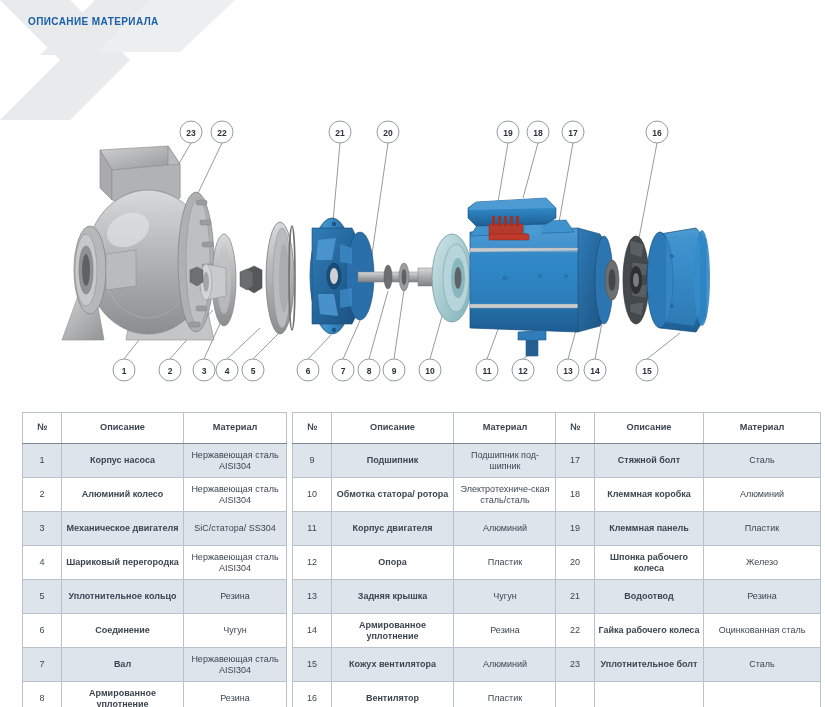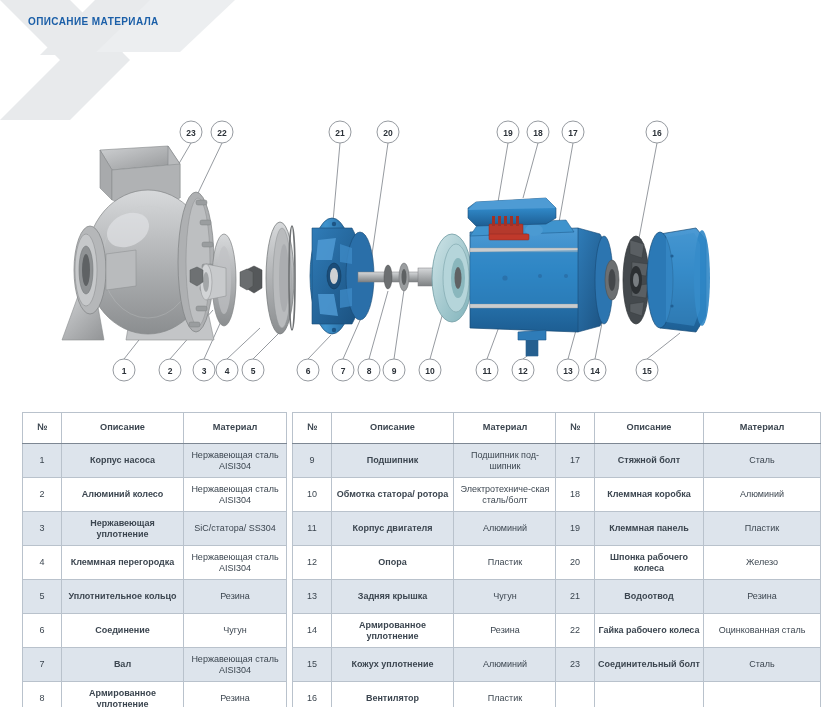--- a/index.html
+++ b/index.html
@@ -424,26 +424,26 @@
           <td class="col-d">Корпус насоса</td>
           <td class="col-m">Нержавеющая сталь AISI304</td>
         </tr>
         <tr>
           <td class="col-n">2</td>
           <td class="col-d">Алюминий колесо</td>
           <td class="col-m">Нержавеющая сталь AISI304</td>
         </tr>
         <tr>
           <td class="col-n">3</td>
-          <td class="col-d">Нержавеющая уплотнение</td>
+          <td class="col-d">Механическое двигателя</td>
           <td class="col-m">SiC/статора/ SS304</td>
         </tr>
         <tr>
           <td class="col-n">4</td>
-          <td class="col-d">Клеммная перегородка</td>
+          <td class="col-d">Шариковый перегородка</td>
           <td class="col-m">Нержавеющая сталь AISI304</td>
         </tr>
         <tr>
           <td class="col-n">5</td>
           <td class="col-d">Уплотнительное кольцо</td>
           <td class="col-m">Резина</td>
         </tr>
         <tr>
           <td class="col-n">6</td>
           <td class="col-d">Соединение</td>
@@ -472,21 +472,21 @@
     </thead>
     <tbody>
         <tr>
           <td class="col-n">9</td>
           <td class="col-d">Подшипник</td>
           <td class="col-m">Подшипник под-шипник</td>
         </tr>
         <tr>
           <td class="col-n">10</td>
           <td class="col-d">Обмотка статора/ ротора</td>
-          <td class="col-m">Электротехниче-ская сталь/болт</td>
+          <td class="col-m">Электротехниче-ская сталь/сталь</td>
         </tr>
         <tr>
           <td class="col-n">11</td>
           <td class="col-d">Корпус двигателя</td>
           <td class="col-m">Алюминий</td>
         </tr>
         <tr>
           <td class="col-n">12</td>
           <td class="col-d">Опора</td>
           <td class="col-m">Пластик</td>
@@ -496,21 +496,21 @@
           <td class="col-d">Задняя крышка</td>
           <td class="col-m">Чугун</td>
         </tr>
         <tr>
           <td class="col-n">14</td>
           <td class="col-d">Армированное уплотнение</td>
           <td class="col-m">Резина</td>
         </tr>
         <tr>
           <td class="col-n">15</td>
-          <td class="col-d">Кожух уплотнение</td>
+          <td class="col-d">Кожух вентилятора</td>
           <td class="col-m">Алюминий</td>
         </tr>
         <tr>
           <td class="col-n">16</td>
           <td class="col-d">Вентилятор</td>
           <td class="col-m">Пластик</td>
         </tr>
       </tbody>
   </table>
 
@@ -548,21 +548,21 @@
           <td class="col-d">Водоотвод</td>
           <td class="col-m">Резина</td>
         </tr>
         <tr>
           <td class="col-n">22</td>
           <td class="col-d">Гайка рабочего колеса</td>
           <td class="col-m">Оцинкованная сталь</td>
         </tr>
         <tr>
           <td class="col-n">23</td>
-          <td class="col-d">Соединительный болт</td>
+          <td class="col-d">Уплотнительное болт</td>
           <td class="col-m">Сталь</td>
         </tr>
         <tr class="blank">
           <td class="col-n"></td>
           <td class="col-d"></td>
           <td class="col-m"></td>
         </tr>
       </tbody>
   </table>
 

